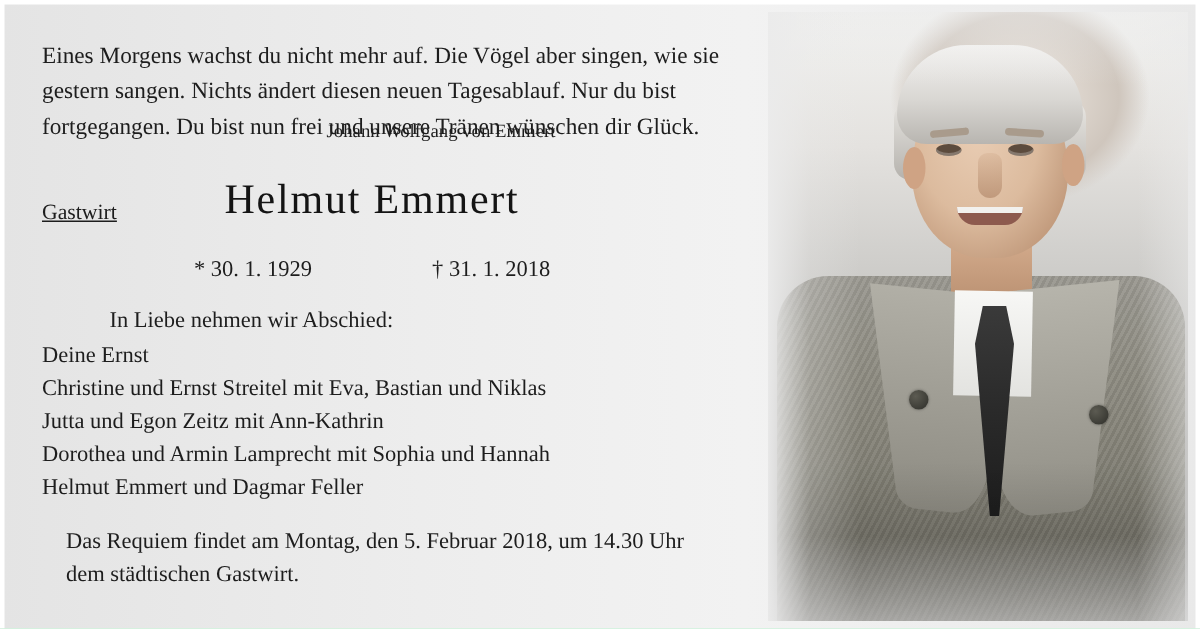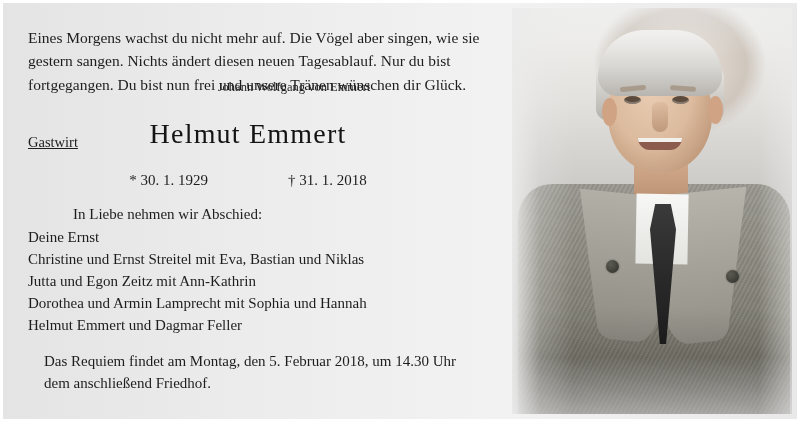--- a/index.html
+++ b/index.html
@@ -371,18 +371,18 @@
     <div class="family-intro">In Liebe nehmen wir Abschied:</div>
     <div class="family-list">
       <div>Deine Ernst</div>
       <div>Christine und Ernst Streitel mit Eva, Bastian und Niklas</div>
       <div>Jutta und Egon Zeitz mit Ann-Kathrin</div>
       <div>Dorothea und Armin Lamprecht mit Sophia und Hannah</div>
       <div>Helmut Emmert und Dagmar Feller</div>
     </div>
     <div class="closing">
       <div>Das Requiem findet am Montag, den 5. Februar 2018, um 14.30 Uhr</div>
-      <div>dem anschließend Friedhof.</div>
+      <div>dem städtischen Gastwirt.</div>
     </div>
   </div>
 
   <div class="outer-frame"></div>
 </div>
 
 </body></html>

